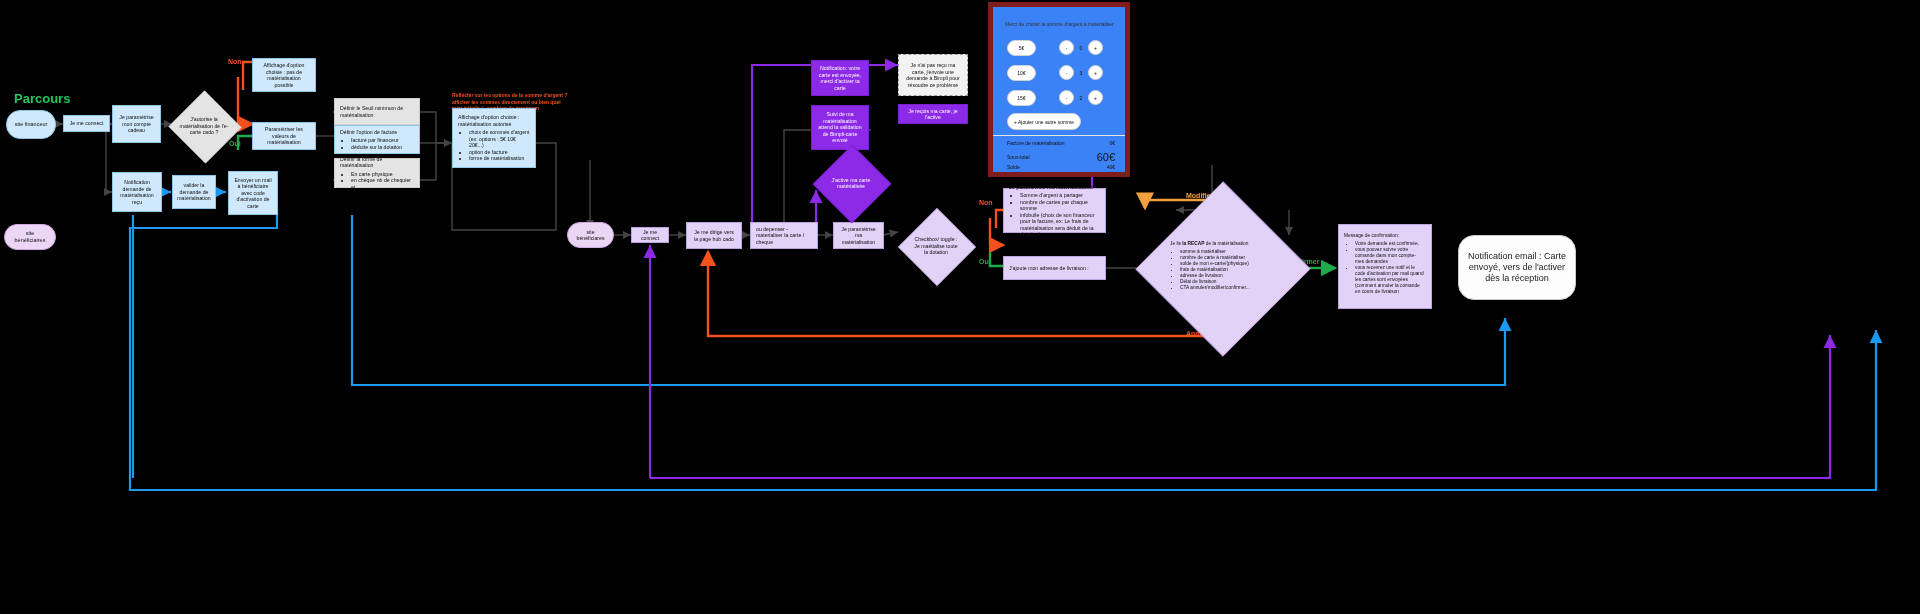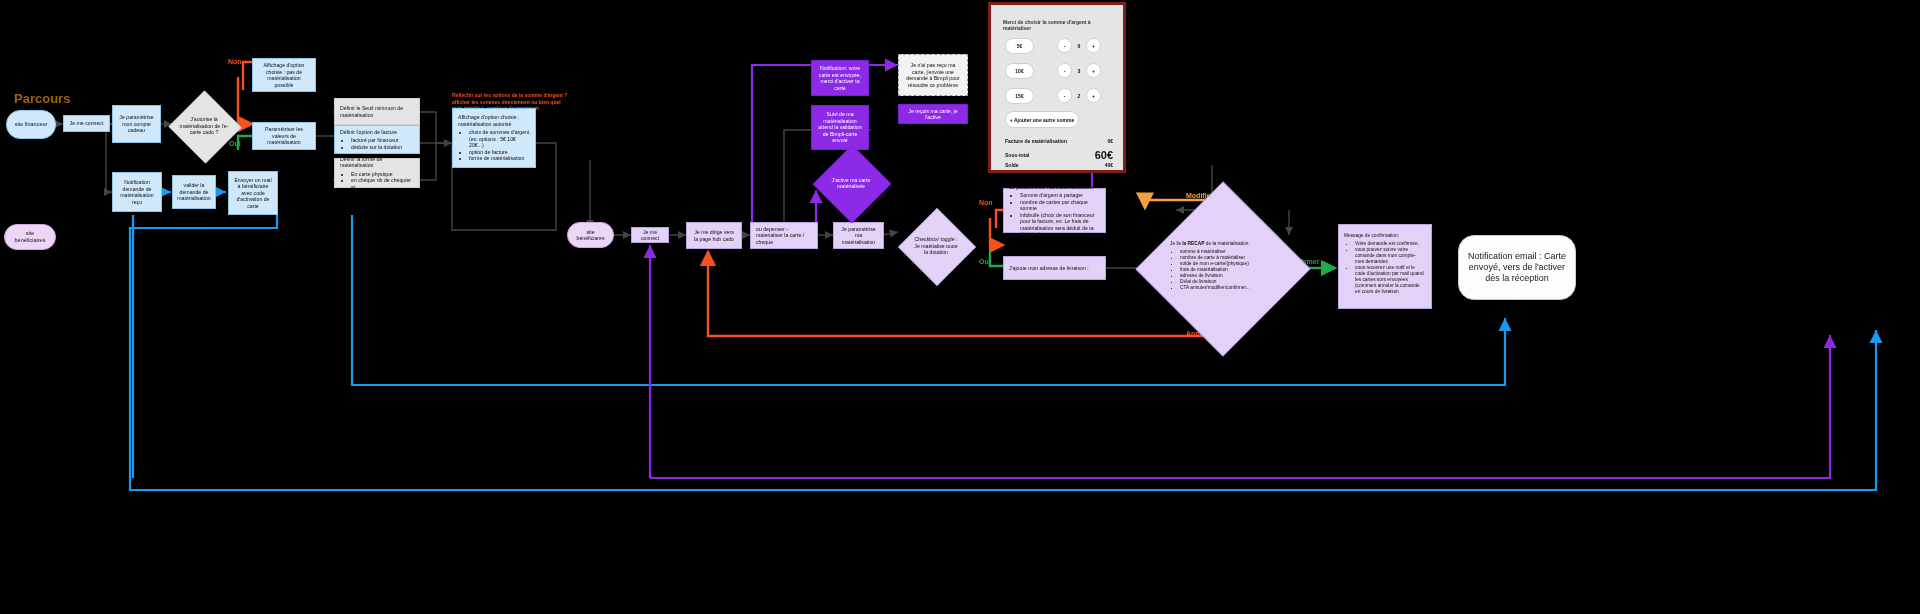--- a/index.html
+++ b/index.html
@@ -19,24 +19,24 @@
   .purple{background:#e3d2f7;border:1px solid #bda2e0;}
   .purpleround{background:#ecd6f5;border:1px solid #cfa8e0;border-radius:14px;}
   .vivid{background:#8c2ae8;border:1px solid #7a1fd0;color:#fff;}
   .whiteround{background:#fdfdfd;border:1px solid #c9c9c9;border-radius:16px;}
   .diamond{position:absolute;display:flex;align-items:center;justify-content:center;
            text-align:center;}
   .diamond .dshape{position:absolute;left:0;top:0;width:100%;height:100%;
            transform:rotate(45deg) scale(.707);}
   .diamond .dlabel{position:relative;z-index:3;padding:0 6px;line-height:1.25;}
   .lbl{position:absolute;font-weight:bold;}
-  .sec-title{position:absolute;font-size:13px;font-weight:bold;color:#a16207;}
+  .sec-title{position:absolute;font-size:13px;font-weight:bold;color:#22c55e;}
   svg{position:absolute;left:0;top:0;overflow:visible;}
   
-  .modal{position:absolute;background:#e5e5e5;border:3px solid #7f1d1d;font-weight:bold;}
+  .modal{position:absolute;background:#3b82f6;border:5px solid #7f1d1d;}
   .mrow{position:absolute;display:flex;align-items:center;}
   .pill{border:1px solid #d0d0d0;border-radius:12px;background:#fff;
         display:flex;align-items:center;justify-content:center;}
   .circ{border:1px solid #d0d0d0;border-radius:50%;background:#fff;
         display:flex;align-items:center;justify-content:center;}
 </style>
 </head>
 <body>
 
 <div id="canvas">

